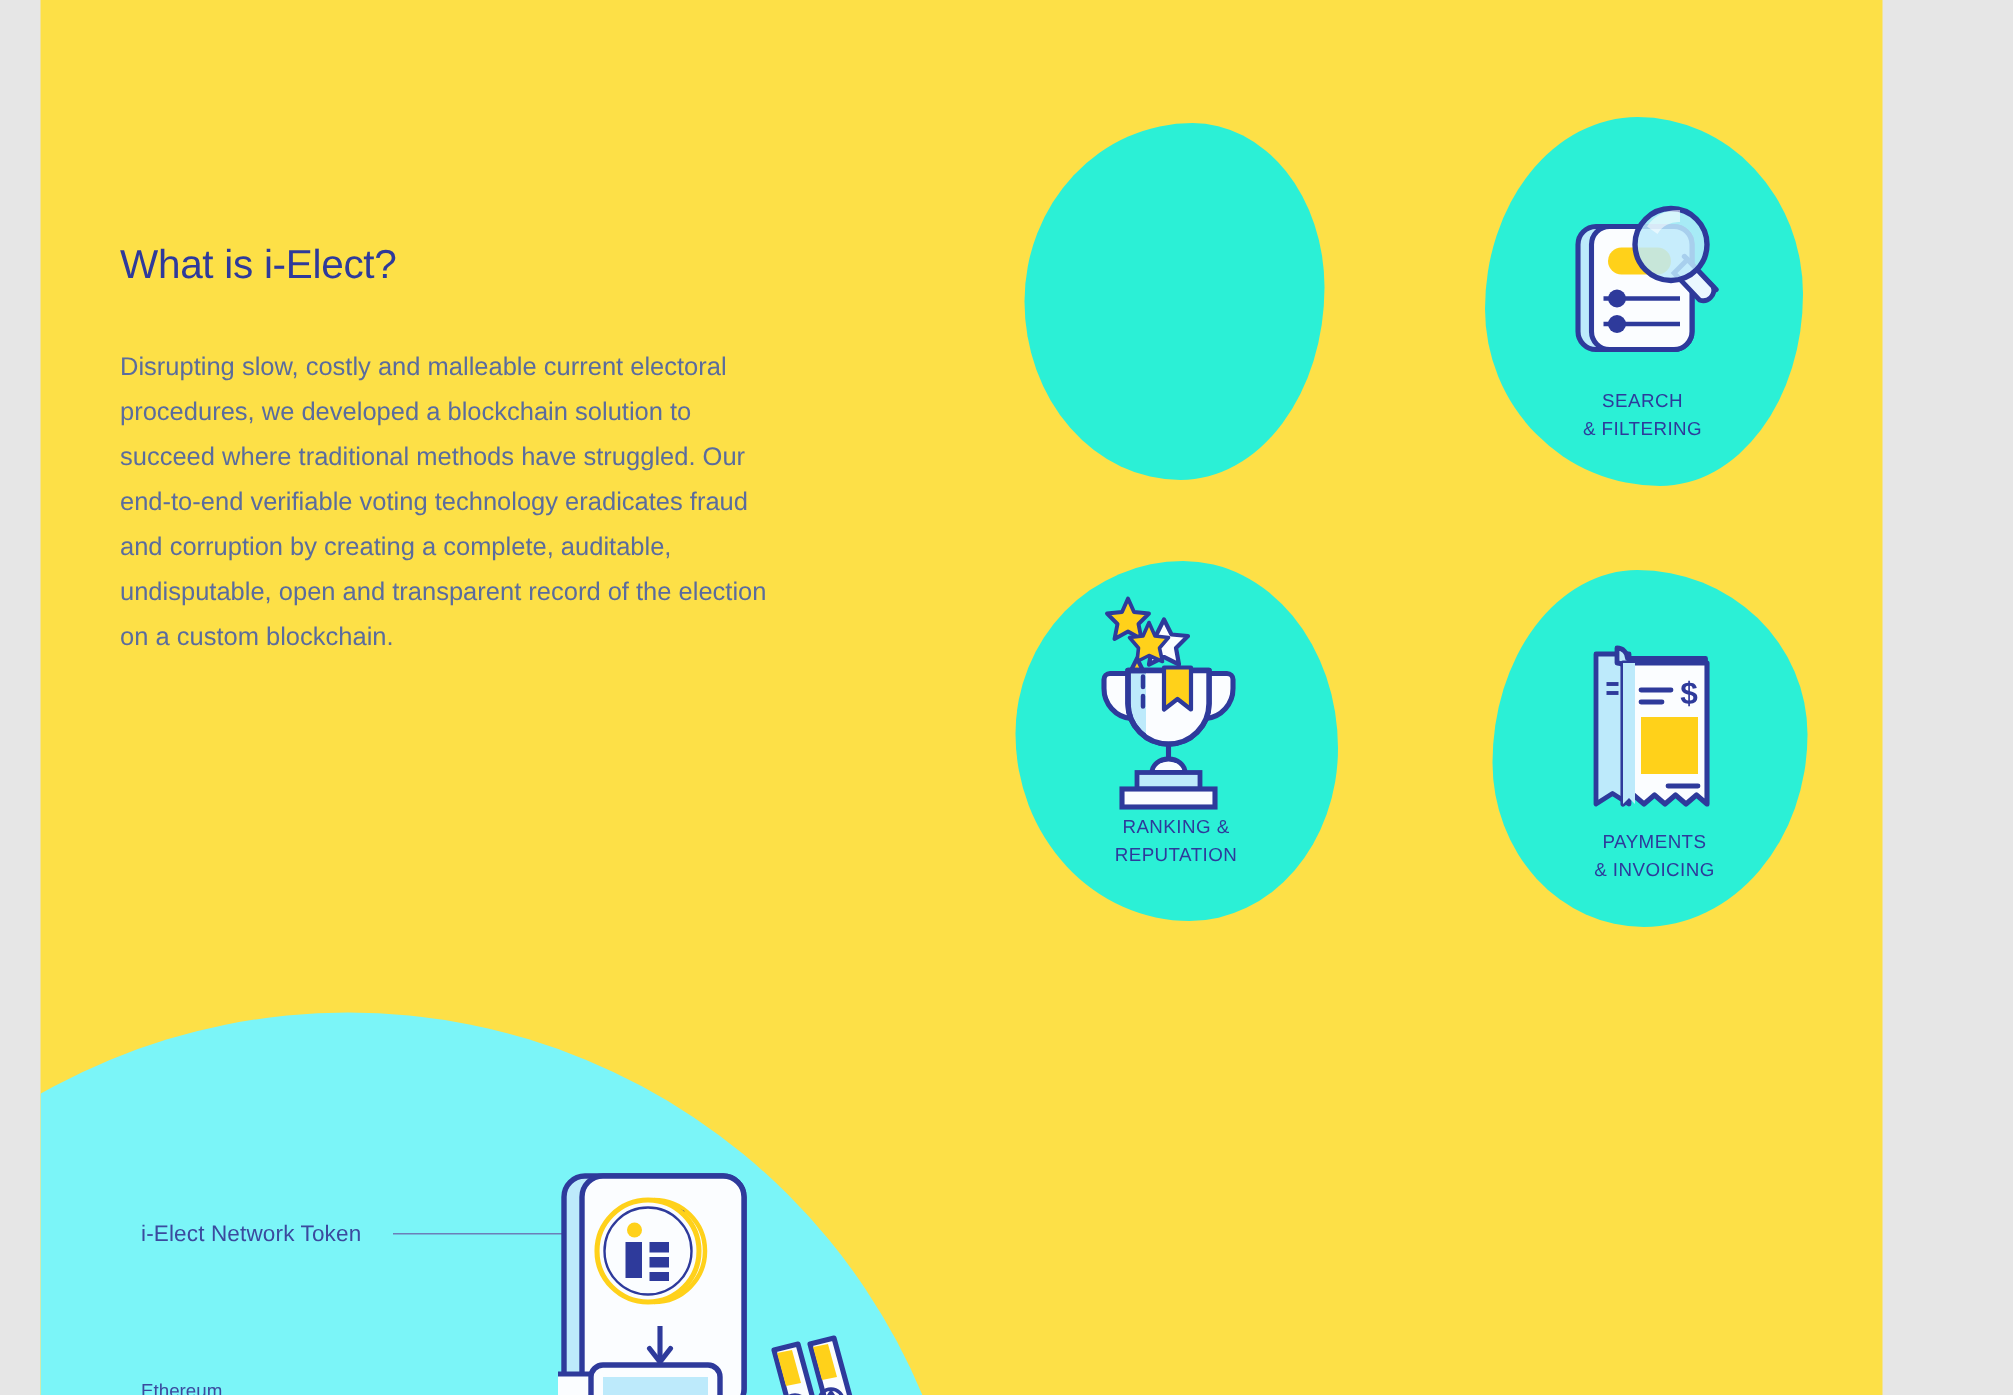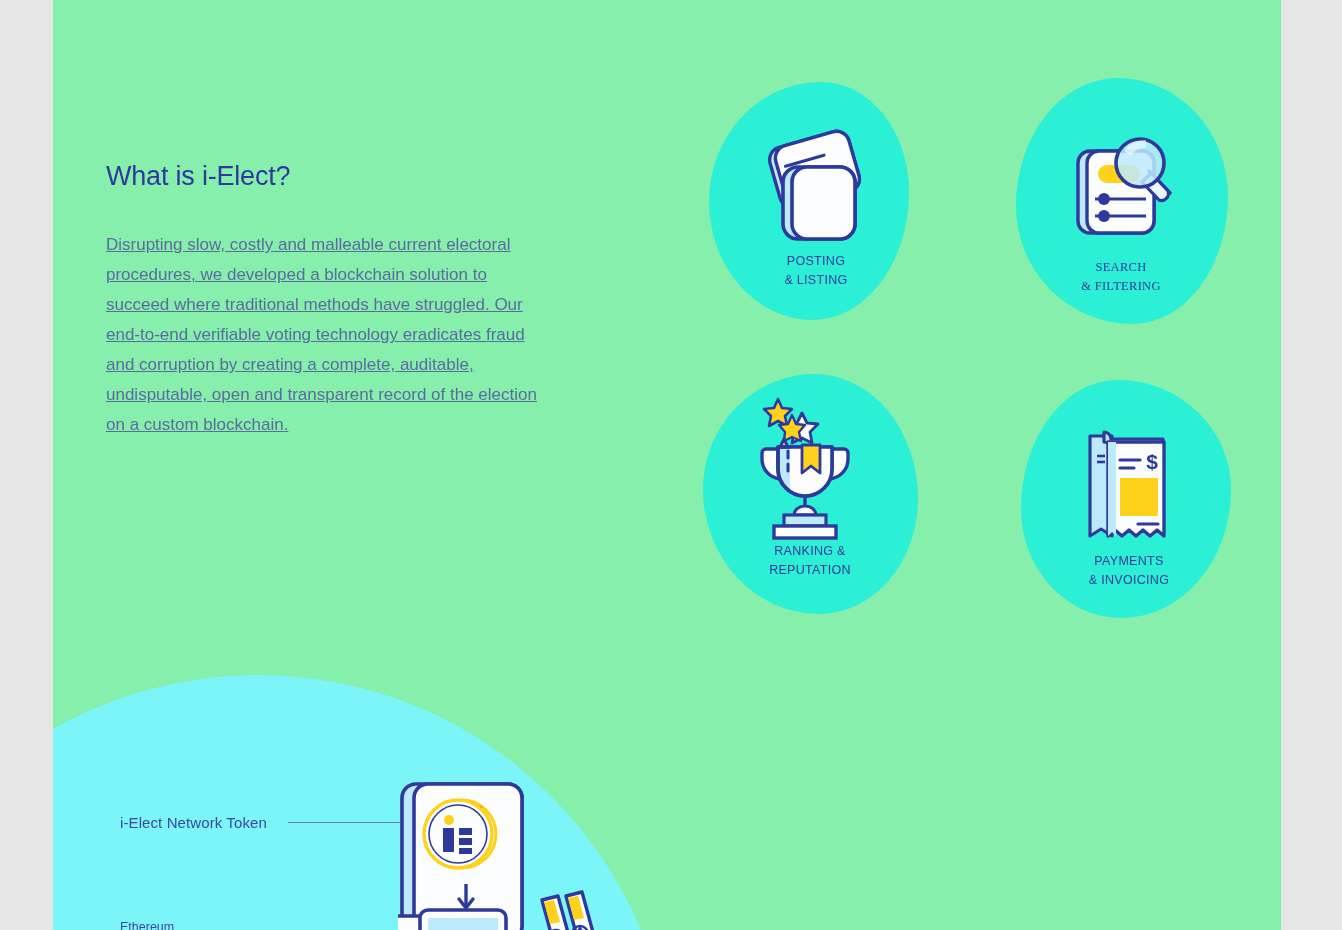--- a/index.html
+++ b/index.html
@@ -4,23 +4,23 @@
 <style>
   * { box-sizing: border-box; margin: 0; padding: 0; }
   html, body {
     width: 1342px; height: 930px;
     background: #e6e6e6;
     font-family: "Liberation Sans", sans-serif;
     overflow: hidden;
   }
   .page {
     position: absolute;
-    left: 53px; top: 0;
+    left: 27px; top: 0;
     width: 1228px; height: 930px;
-    background: #86efac;
+    background: #fde047;
     overflow: hidden;
   }
 
   
   .text-col {
     position: absolute;
     left: 53px; top: 160px;
     width: 470px;
   }
   .page-title {
@@ -32,21 +32,21 @@
     margin-bottom: 38px;
   }
   .body-para {
     font-size: 17px;
     line-height: 30px;
     color: #5a6c9e;
     font-weight: 400;
     margin-bottom: 16px;
     max-width: 440px;
   }
-  .body-para.wide { max-width: 448px; text-decoration: underline; }
+  .body-para.wide { max-width: 448px; }
 
   
   .features {
     position: absolute;
     left: 648px; top: 70px;
     width: 545px; height: 550px;
   }
   .feature {
     position: absolute;
     display: flex;
@@ -84,21 +84,21 @@
 
   
   #f1 { left: 0px;   top: 0px;   width: 230px; height: 250px; }
   #f1 .blob { left: 8px; top: 12px; width: 200px; height: 238px;
               border-radius: 56% 44% 48% 52% / 50% 46% 54% 50%; }
   #f1 .feature-inner { padding-top: 48px; }
 
   #f2 { left: 300px; top: 0px;   width: 240px; height: 250px; }
   #f2 .blob { left: 15px; top: 8px; width: 212px; height: 246px;
               border-radius: 48% 52% 45% 55% / 52% 48% 52% 48%; }
-  #f2 .feature-inner { padding-top: 48px; font-family: Liberation Serif, serif; }
+  #f2 .feature-inner { padding-top: 48px; }
 
   #f3 { left: -6px;  top: 290px; width: 230px; height: 255px; align-items: flex-end; }
   #f3 .blob { left: 8px; top: 14px; width: 215px; height: 240px;
               border-radius: 52% 48% 46% 54% / 48% 52% 48% 52%; }
   #f3 .feature-inner { padding-top: 42px; }
 
   #f4 { left: 308px; top: 300px; width: 240px; height: 250px; }
   #f4 .blob { left: 12px; top: 10px; width: 210px; height: 238px;
               border-radius: 46% 54% 52% 48% / 54% 46% 54% 46%; }
   #f4 .feature-inner { padding-top: 42px; }
@@ -150,36 +150,20 @@
 
   <div class="text-col">
     <h1 class="page-title">What is i-Elect?</h1>
     <p class="body-para wide">Disrupting slow, costly and malleable current electoral procedures, we developed a blockchain solution to succeed where traditional methods have struggled. Our end-to-end verifiable voting technology eradicates fraud and corruption by creating a complete, auditable, undisputable, open and transparent record of the election on a custom blockchain.</p>
   </div>
 
   <div class="features">
 
     <div class="feature" id="f1">
       <div class="blob"></div>
-      <div class="feature-inner">
-        <div class="icon-art">
-          <svg width="130" height="130" viewBox="0 0 130 130">
-            <g transform="rotate(-16 62 52)">
-              <rect x="24" y="16" width="82" height="62" rx="13" fill="#BDEAFB" stroke="#2e3a9b" stroke-width="3.4"></rect>
-              <rect x="30" y="16" width="76" height="62" rx="13" fill="#fbfdff" stroke="#2e3a9b" stroke-width="3.4"></rect>
-              <line x1="38" y1="36" x2="78" y2="36" stroke="#2e3a9b" stroke-width="3.2" stroke-linecap="round"></line>
-              <line x1="38" y1="48" x2="70" y2="48" stroke="#2e3a9b" stroke-width="3.2" stroke-linecap="round"></line>
-            </g>
-            <rect x="32" y="44" width="72" height="72" rx="15" fill="#BDEAFB" stroke="#2e3a9b" stroke-width="3.6"></rect>
-            <rect x="41" y="44" width="63" height="72" rx="15" fill="#fbfdff" stroke="#2e3a9b" stroke-width="3.6"></rect>
-          </svg>
-        </div>
-        <div class="feature-label lbl1">POSTING
-&amp; LISTING</div>
-      </div>
     </div>
 
     <div class="feature" id="f2">
       <div class="blob"></div>
       <div class="feature-inner">
         <div class="icon-art">
           <svg width="135" height="130" viewBox="0 0 135 130">
             <rect x="24" y="28" width="76" height="82" rx="12" fill="#BDEAFB" stroke="#2e3a9b" stroke-width="3.4"></rect>
             <rect x="33" y="28" width="67" height="82" rx="12" fill="#fbfdff" stroke="#2e3a9b" stroke-width="3.4"></rect>
             <rect x="44" y="42" width="42" height="18" rx="9" fill="#FFD11A"></rect>

